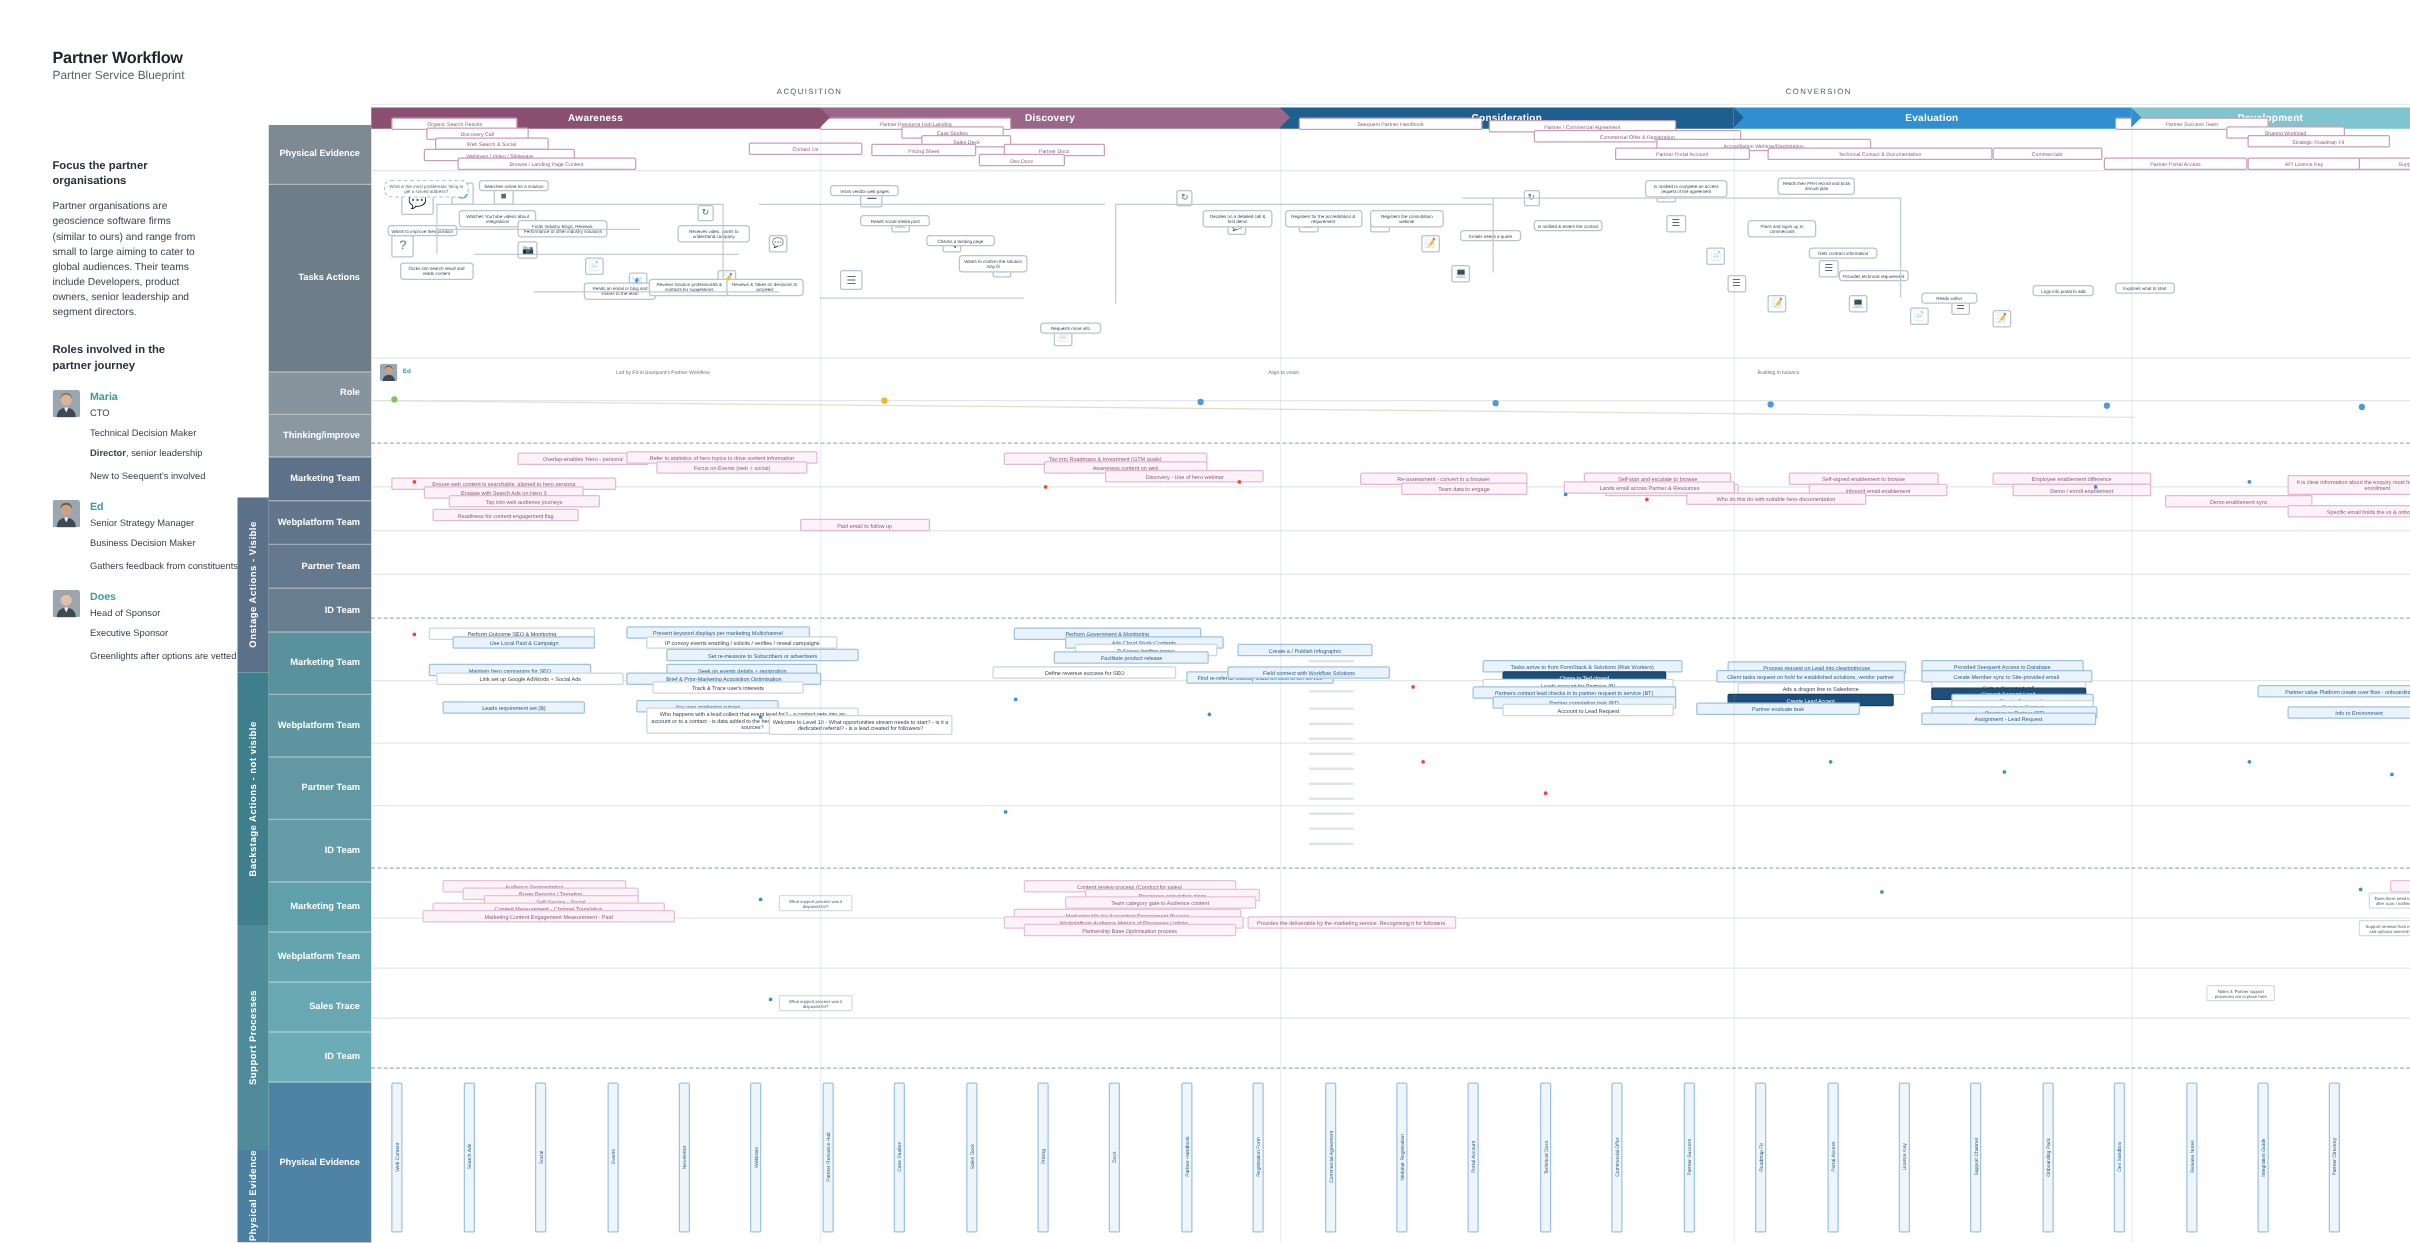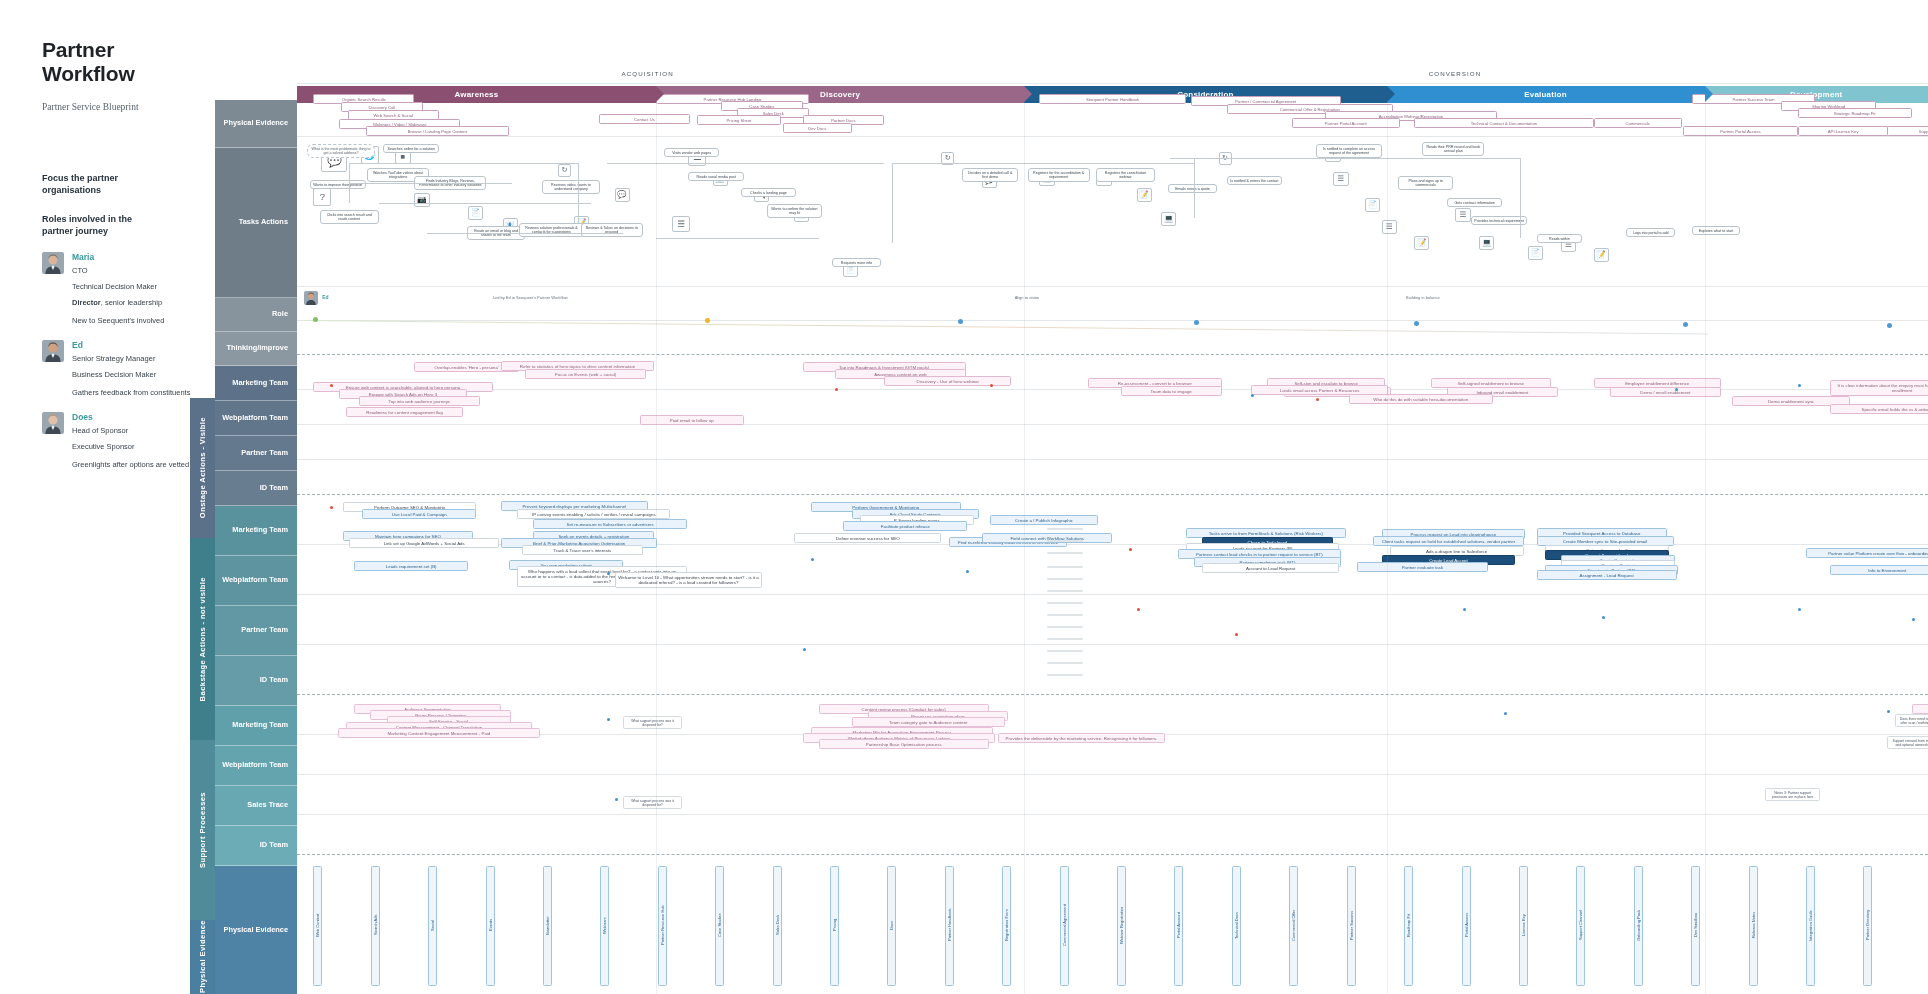--- a/index.html
+++ b/index.html
@@ -6,22 +6,22 @@
   html, body {
     width: 1928px; height: 994px;
     background: #ffffff;
     font-family: "Liberation Sans", sans-serif;
     overflow: hidden;
   }
   .page { position: relative; width: 1928px; height: 994px; }
 
   
   .sidebar { position: absolute; left: 0; top: 0; width: 190px; height: 994px; background: #fff; padding: 38px 0 0 42px; }
-  .app-title { font-size: 21px; font-weight: bold; color: #1f2328; letter-spacing: -0.2px; }
-  .app-sub { font-size: 9.5px; color: #5a636c; margin-top: 16px; font-family: Liberation Serif, serif; }
+  .app-title { font-size: 13px; font-weight: bold; color: #1f2328; letter-spacing: -0.2px; }
+  .app-sub { font-size: 9.5px; color: #5a636c; margin-top: 2px; }
   .about-h { font-size: 9px; font-weight: bold; color: #25313c; margin-top: 60px; line-height: 1.35; width: 120px; }
   .about-p { font-size: 8.2px; color: #3c4752; margin-top: 9px; line-height: 1.48; width: 122px; }
   .roles-h { font-size: 9px; font-weight: bold; color: #25313c; margin-top: 17px; line-height: 1.35; width: 120px; }
   .persona { display: flex; margin-top: 14px; width: 160px; }
   .avatar { width: 22px; height: 22px; border-radius: 2px; flex: none; overflow: hidden; }
   .avatar svg { display: block; }
   .p-body { margin-left: 8px; }
   .p-name { font-size: 8.5px; font-weight: bold; color: #3a9a9e; }
   .p-role { font-size: 7.5px; color: #39434d; margin-top: 4px; }
   .p-dm { font-size: 7.5px; color: #39434d; margin-top: 7px; }
@@ -89,20 +89,21 @@
 </style>
 </head>
 <body>
 
 <div class="page">
 
   <aside class="sidebar">
     <div class="app-title">Partner Workflow</div>
     <div class="app-sub">Partner Service Blueprint</div>
     <div class="about-h">Focus the partner organisations</div>
+    <div class="about-p">Partner organisations are geoscience software firms (similar to ours) and range from small to large aiming to cater to global audiences. Their teams include Developers, product owners, senior leadership and segment directors.</div>
     <div class="roles-h">Roles involved  in the partner journey</div>
     <div id="persona-list">
         <div class="persona">
           <div class="avatar">
             <svg width="22" height="22" viewBox="0 0 22 22">
               <rect width="22" height="22" fill="#9aa6b0"></rect>
               <circle cx="11" cy="8" r="4.6" fill="#d8b49a"></circle>
               <path d="M6.4 7.2 A4.8 4.8 0 0 1 15.6 7.2 L15.6 5.6 A4.8 4.8 0 0 0 6.4 5.6 Z" fill="#8a7a68"></path>
               <path d="M3.4 22 C3.4 16.4 7 14.2 11 14.2 C15 14.2 18.6 16.4 18.6 22 Z" fill="#3e4954"></path>
               <path d="M9.3 14.4 L11 18 L12.7 14.4 L11 13.6 Z" fill="#eceff1"></path>

